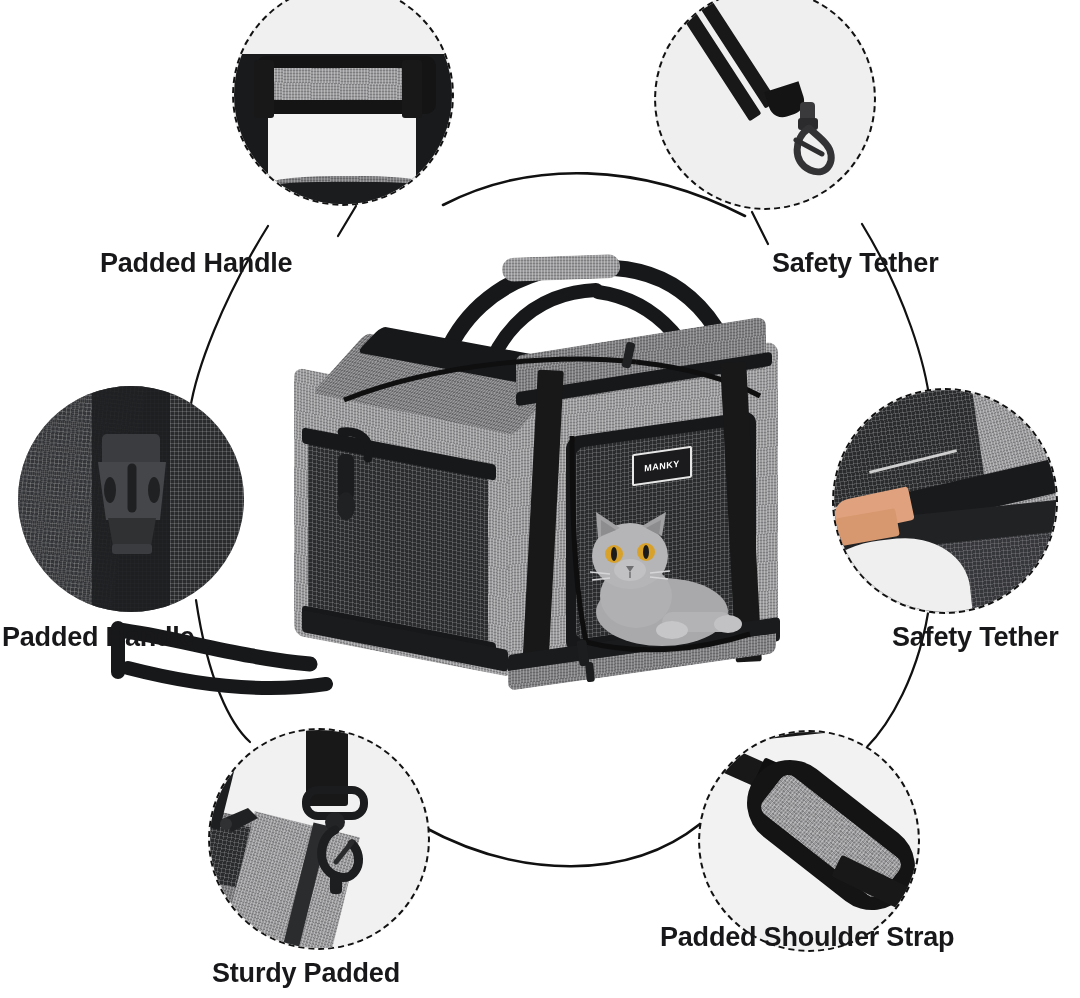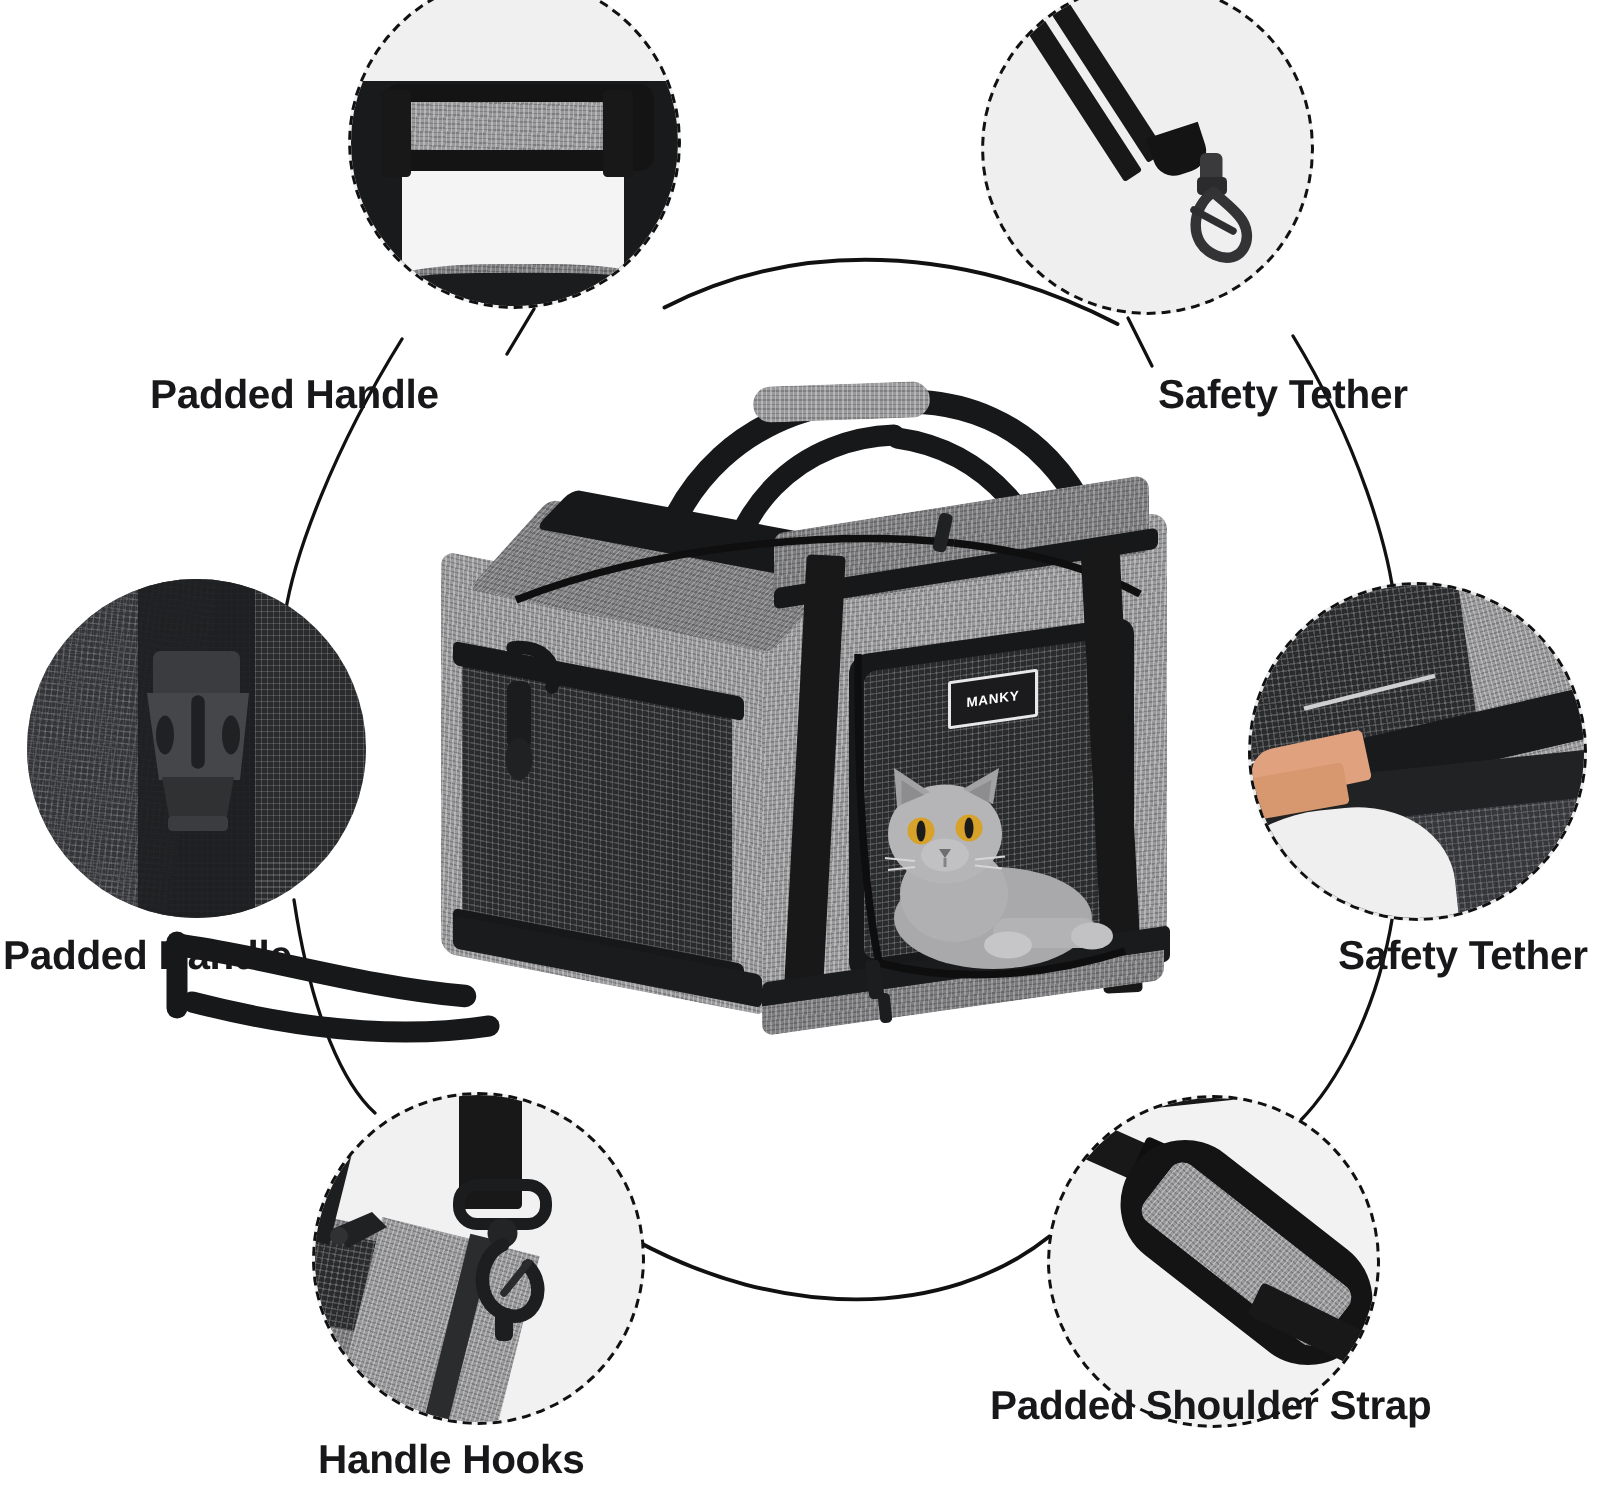--- a/index.html
+++ b/index.html
@@ -206,21 +206,21 @@
         <path d="M56 56 L 40 76" stroke="#2a2b2d" stroke-width="5" stroke-linecap="round"></path>
         <rect x="34" y="86" width="12" height="22" rx="4" fill="#1d1e20"></rect>
       </svg>
 
       <svg style="position:absolute; left:4px; top:68px;" width="60" height="50" viewBox="0 0 60 50">
         <path d="M6 22 L34 10 L44 20 L18 34 Z" fill="#202123"></path>
         <circle cx="12" cy="26" r="6" fill="#303133"></circle>
       </svg>
     </div>
   </div>
-  <div class="label" style="left:212px; top:958px; font-size:27px;">Handle Hooks</div>
+  <div class="label" style="left:212px; top:958px; font-size:27px;">Sturdy Padded</div>
 
   <div class="callout dashed" style="left:698px; top:730px; width:222px; height:222px; background:#f2f2f2;">
     <div class="art">
 
       <div class="strap" style="position:absolute; left:4px; top:-28px; width:250px; height:24px; border-radius:50%/100%; transform:rotate(-8deg);"></div>
       <div class="strap" style="position:absolute; left:18px; top:-20px; width:230px; height:20px; border-radius:50%/100%; transform:rotate(-6deg);"></div>
 
       <div class="strap" style="position:absolute; left:-10px; top:20px; width:96px; height:26px; transform:rotate(24deg);"></div>
       <div style="position:absolute; left:58px; top:28px; width:20px; height:30px; background:#0f0f10; border-radius:3px; transform:rotate(24deg);"></div>
 

